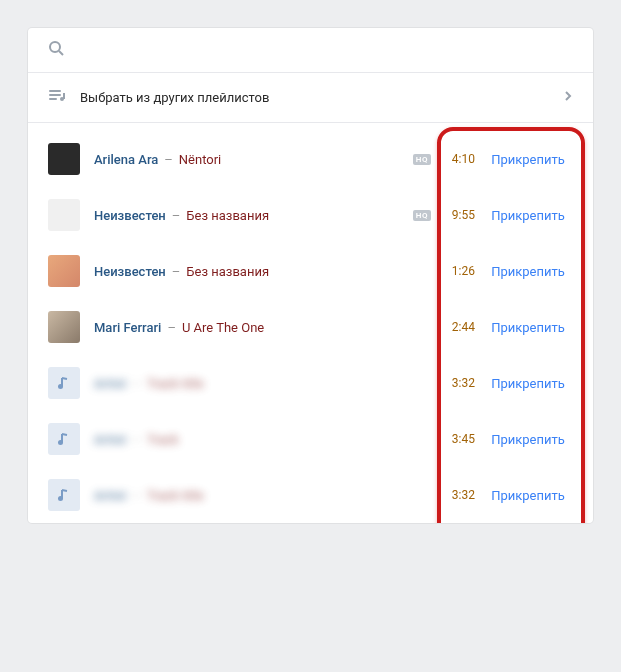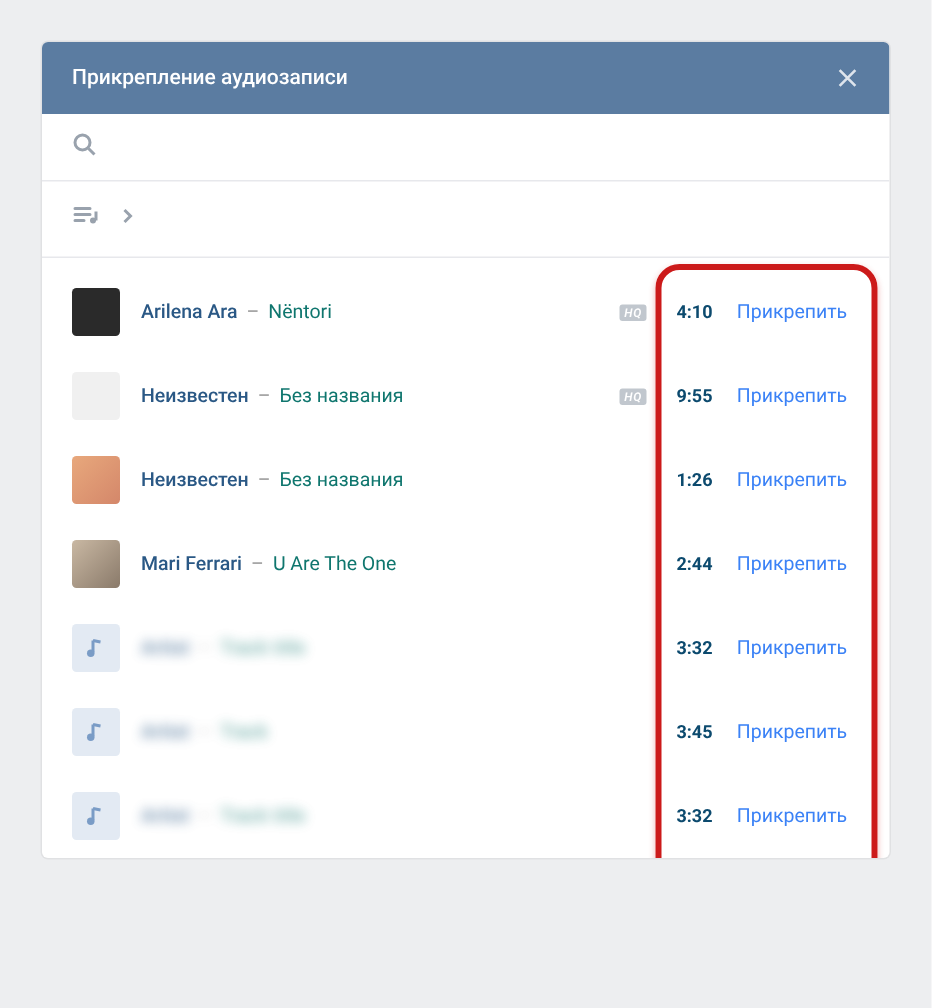--- a/index.html
+++ b/index.html
@@ -135,45 +135,43 @@
     }
     .artist {
       color: #2a5885;
       font-weight: 500;
       white-space: nowrap;
     }
     .sep {
       color: #939393;
     }
     .title {
-      color: #0f766e;
+      color: #7f1d1d;
       white-space: nowrap;
     }
     .blurred {
       filter: blur(4px);
       opacity: 0.7;
     }
     .hq-badge {
       background: #c1c7ce;
       color: #fff;
       font-size: 8px;
       padding: 1px 3px;
       border-radius: 2px;
       margin-right: 8px;
       font-weight: 600;
       letter-spacing: 0.5px;
-      font-style: italic;
     }
     .duration {
-      color: #0c4a6e;
+      color: #a16207;
       font-size: 12px;
       margin-right: 8px;
       width: 36px;
       text-align: right;
-      font-weight: bold;
     }
     .attach-btn {
       color: #3b82f6;
       font-size: 13px;
       cursor: pointer;
       width: 90px;
       text-align: center;
     }
     .highlight-box {
       position: absolute;
@@ -184,46 +182,39 @@
       width: 148px;
       height: 444px;
       pointer-events: none;
       box-shadow: 0 2px 4px rgba(204,26,26,0.3);
     }
   </style>
 </head>
 <body>
 
 <div class="modal">
-  <div class="modal-header">
-    <span>Прикрепление аудиозаписи</span>
-    <span class="close-btn">
-      <svg viewBox="0 0 16 16">
-          <path d="M2 2 L14 14 M14 2 L2 14" stroke="#fff" stroke-width="2" fill="none"></path>
-        </svg>
-    </span>
-  </div>
 
   <div class="search-bar">
     <span class="search-icon">
       <svg width="16" height="16" viewBox="0 0 16 16">
           <circle cx="7" cy="7" r="5" stroke="#99a2ad" stroke-width="2" fill="none"></circle>
           <path d="M11 11 L15 15" stroke="#99a2ad" stroke-width="2"></path>
         </svg>
     </span>
   </div>
 
   <div class="playlist-selector">
     <span class="playlist-icon">
       <svg width="18" height="18" viewBox="0 0 18 18">
           <path d="M2 4h10M2 8h10M2 12h6" stroke="#99a2ad" stroke-width="2" stroke-linecap="round"></path>
           <circle cx="14" cy="12" r="2" fill="#99a2ad"></circle>
           <path d="M16 12 V6" stroke="#99a2ad" stroke-width="2"></path>
         </svg>
     </span>
+    <span class="playlist-label">Выбрать из других плейлистов</span>
     <span class="chevron">
       <svg width="10" height="12" viewBox="0 0 10 12">
           <path d="M3 2 L7 6 L3 10" stroke="#99a2ad" stroke-width="2" fill="none"></path>
         </svg>
     </span>
   </div>
 
   <div class="list-wrapper">
     <div class="scrollarea" id="tracks">
         <div class="track-row">

